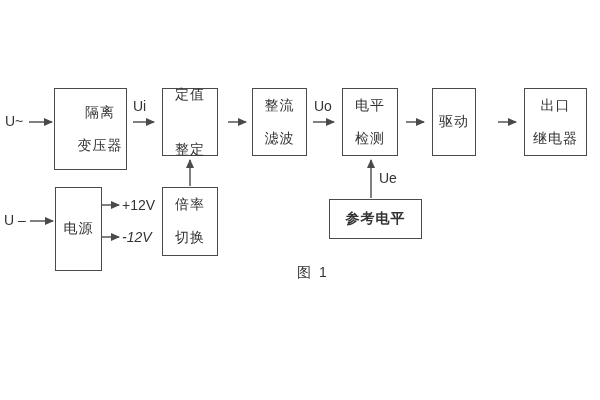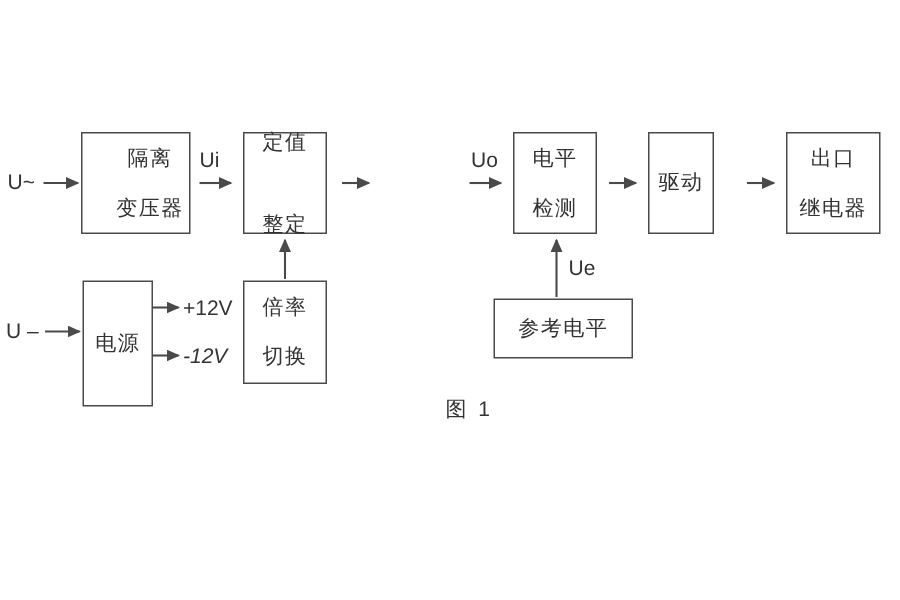--- a/index.html
+++ b/index.html
@@ -25,29 +25,29 @@
     align-items:center;
     justify-content:center;
     gap:15px;
     font-size:14px;
     color:var(--text);
     box-sizing:border-box;
     letter-spacing:1px;
   }
   .bl{display:block;white-space:nowrap;}
   
-  .b-iso  {left:54px;  top:88px;  width:73px; height:68px;padding-left:19px;}
+  .b-iso  {left:54px;  top:88px;  width:73px; height:82px;padding-left:19px;}
   .b-set  {left:162px; top:88px;  width:56px; height:68px;gap:37px;}
   .b-rect {left:252px; top:88px;  width:55px; height:68px;}
   .b-lvl  {left:342px; top:88px;  width:56px; height:68px;font-family:Liberation Serif, serif;}
   .b-drv  {left:432px; top:88px;  width:44px; height:68px;}
   .b-out  {left:524px; top:88px;  width:63px; height:68px;}
   .b-pwr  {left:55px;  top:187px; width:47px; height:84px;}
   .b-rat  {left:162px; top:187px; width:56px; height:69px;}
-  .b-ref  {left:329px; top:199px; width:93px; height:40px;}
+  .b-ref  {left:329px; top:199px; width:93px; height:40px;font-weight:bold;}
   .lbl{
     position:absolute;
     font-size:14px;
     color:var(--text);
     white-space:nowrap;
     line-height:16px;
   }
   .l-ac  {left:5px;  top:113px;}
   .l-ui  {left:133px;top:98px;}
   .l-uo  {left:314px;top:98px;}
@@ -84,20 +84,24 @@
   </svg>
 
   <div class="block b-iso">
     <span class="bl">隔离</span>
     <span class="bl">变压器</span>
   </div>
   <div class="block b-set">
     <span class="bl">定值</span>
     <span class="bl">整定</span>
   </div>
+  <div class="block b-rect">
+    <span class="bl">整流</span>
+    <span class="bl">滤波</span>
+  </div>
   <div class="block b-lvl">
     <span class="bl">电平</span>
     <span class="bl">检测</span>
   </div>
   <div class="block b-drv">
     <span class="bl">驱动</span>
   </div>
   <div class="block b-out">
     <span class="bl">出口</span>
     <span class="bl">继电器</span>

